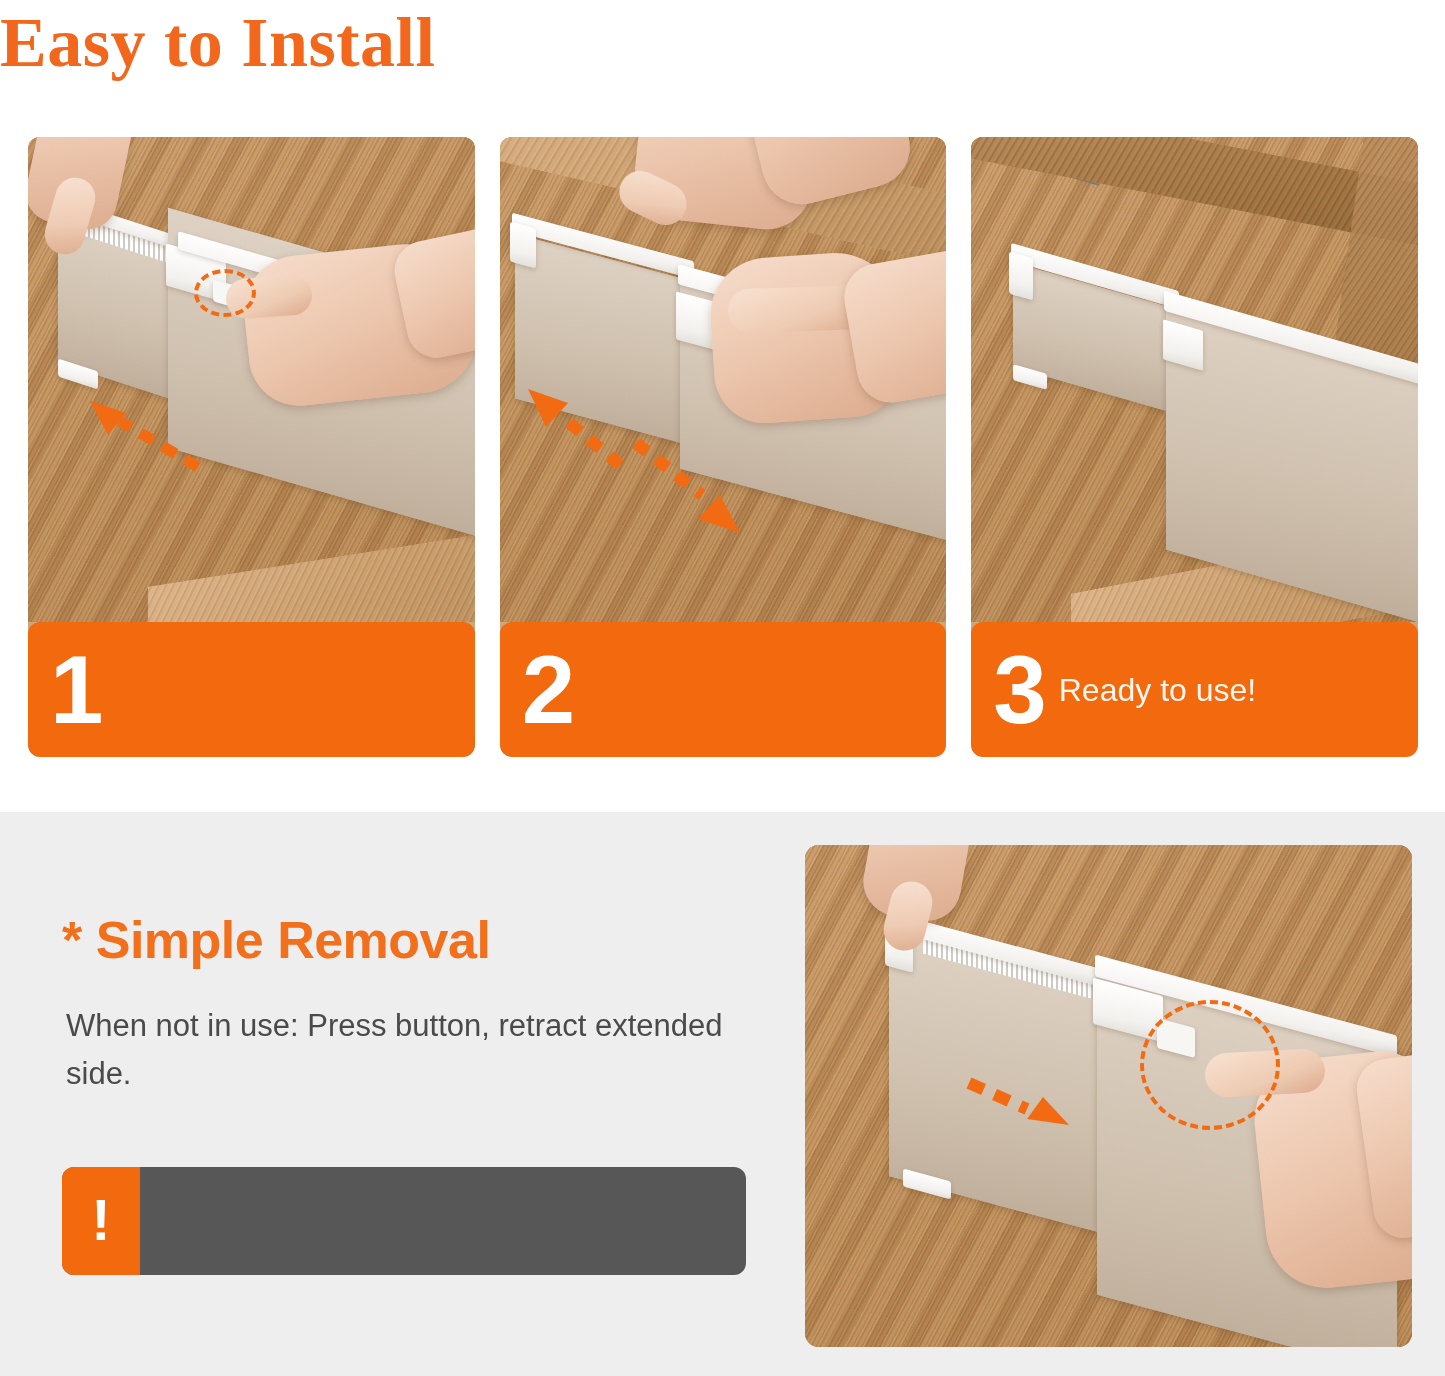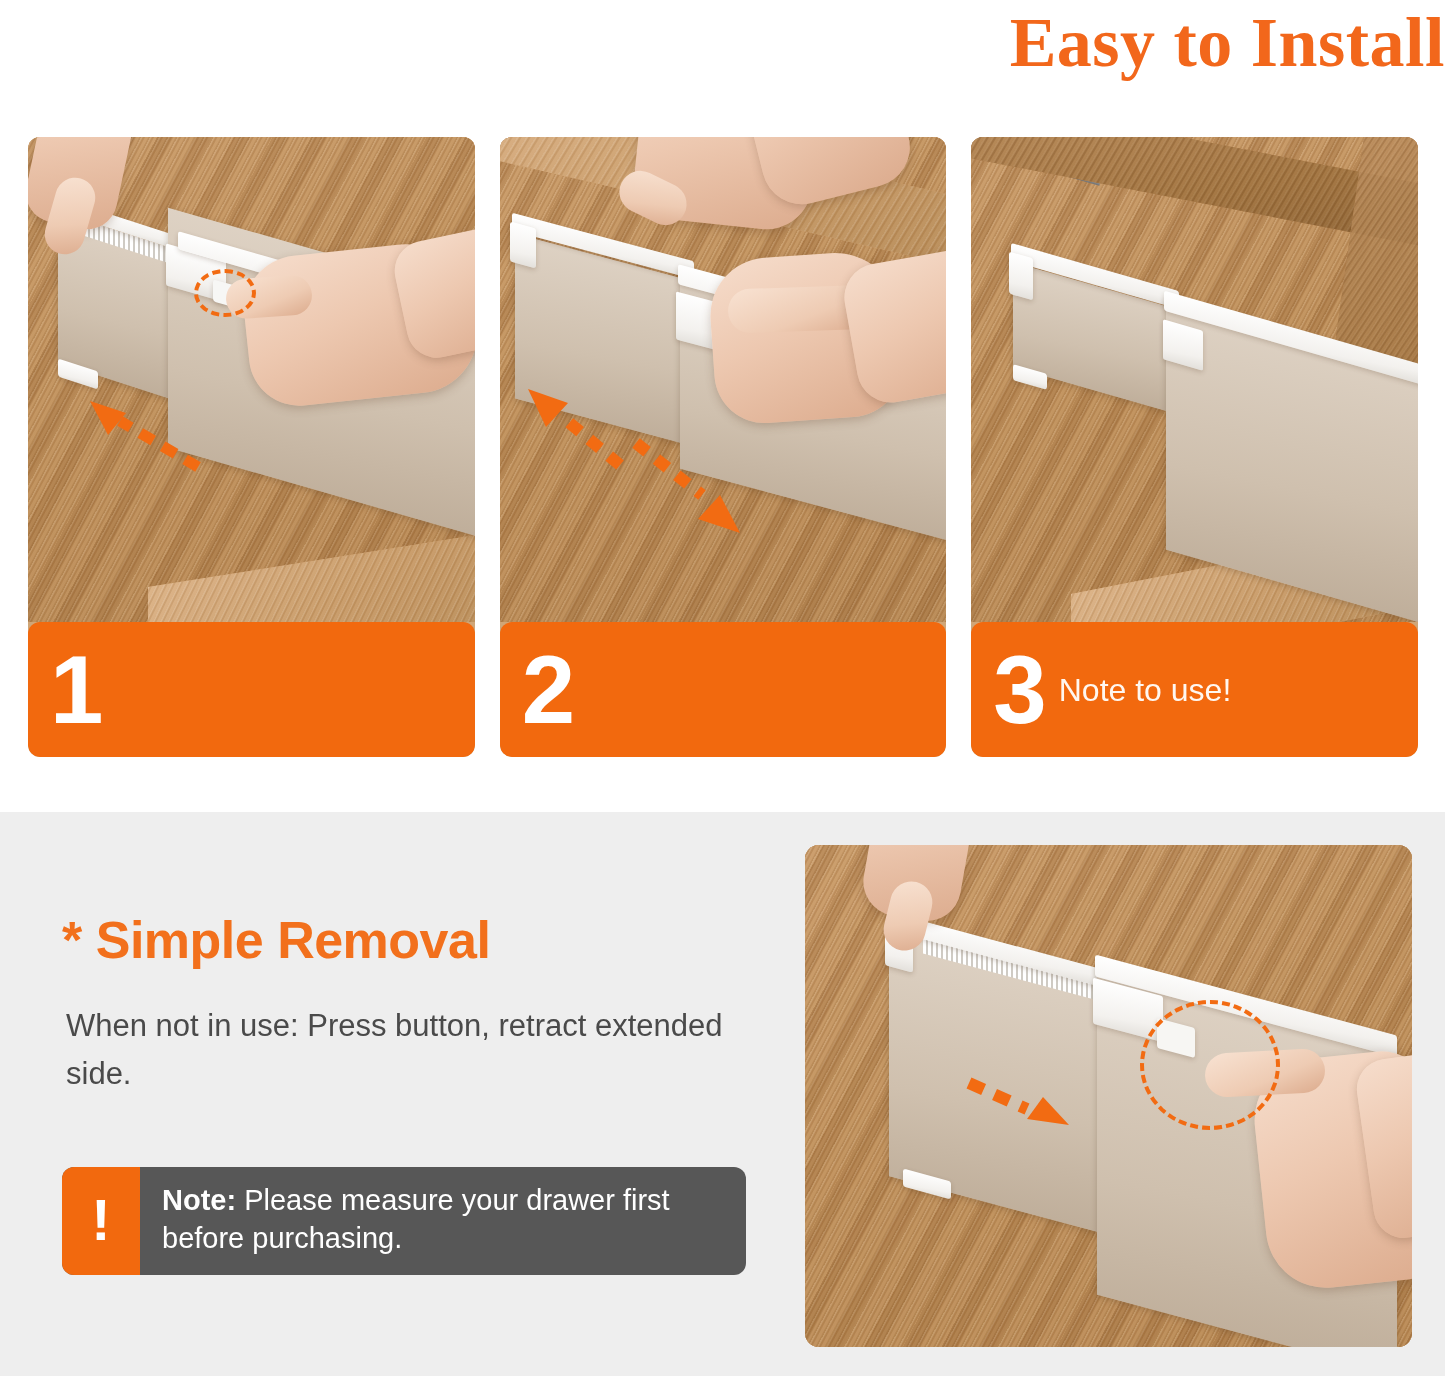--- a/index.html
+++ b/index.html
@@ -21,21 +21,21 @@
     left: 0; top: 0;
     width: 1445px;
     height: 812px;
     background: #ffffff;
   }
 
   #page-title {
     position: absolute;
     left: 0; top: 2px;
     width: 1445px;
-    text-align: right;
+    text-align: left;
     font-family: "Liberation Serif", "DejaVu Serif", serif;
     font-weight: bold;
     font-size: 70px;
     letter-spacing: 0.5px;
     color: #F2671B;
     line-height: 82px;
   }
 
   #steps-row {
     position: absolute;
@@ -363,42 +363,39 @@
         <div class="divider-white" style="left:38px;top:118px;width:24px;height:42px;transform:skewY(16deg);border-radius:3px;"></div>
         <div class="divider-white" style="left:42px;top:232px;width:34px;height:16px;transform:skewY(16deg);border-radius:3px;"></div>
 
         <div class="divider-beige" style="left:195px;top:200px;width:260px;height:250px;transform:skewY(16deg);"></div>
         <div class="divider-white" style="left:193px;top:192px;width:268px;height:20px;transform:skewY(16deg);border-radius:3px;"></div>
         <div class="divider-white" style="left:192px;top:188px;width:40px;height:40px;transform:skewY(16deg);border-radius:2px;"></div>
       </div>
 
       <div class="caption">
         <span class="caption-num">3</span>
-        <span class="caption-text single">Note to use!</span>
+        <span class="caption-text single">Ready to use!</span>
       </div>
     </div>
 
   </div>
 </div>
 
 <div id="bottom-section">
 
   <div id="removal-heading">
     <span>*</span>
     <span>Simple Removal</span>
   </div>
 
   <div id="removal-body">When not in use: Press button, retract extended side.</div>
 
   <div id="note-box">
     <div id="note-icon-block">
       <span id="note-bang">!</span>
-    </div>
-    <div id="note-text">
-      <b>Note:</b><span> Please measure your drawer first before purchasing.</span>
     </div>
   </div>
 
   <div id="removal-photo">
     <div class="wood"></div>
 
     <div class="divider-beige" style="left:84px;top:110px;width:215px;height:250px;transform:skewY(15deg);"></div>
     <div class="divider-rack" style="left:118px;top:112px;width:190px;height:22px;transform:skewY(15deg);"></div>
     <div class="divider-white" style="left:82px;top:96px;width:220px;height:18px;transform:skewY(15deg);border-radius:3px;"></div>
     <div class="divider-white" style="left:80px;top:82px;width:28px;height:42px;transform:skewY(15deg);border-radius:3px;"></div>

